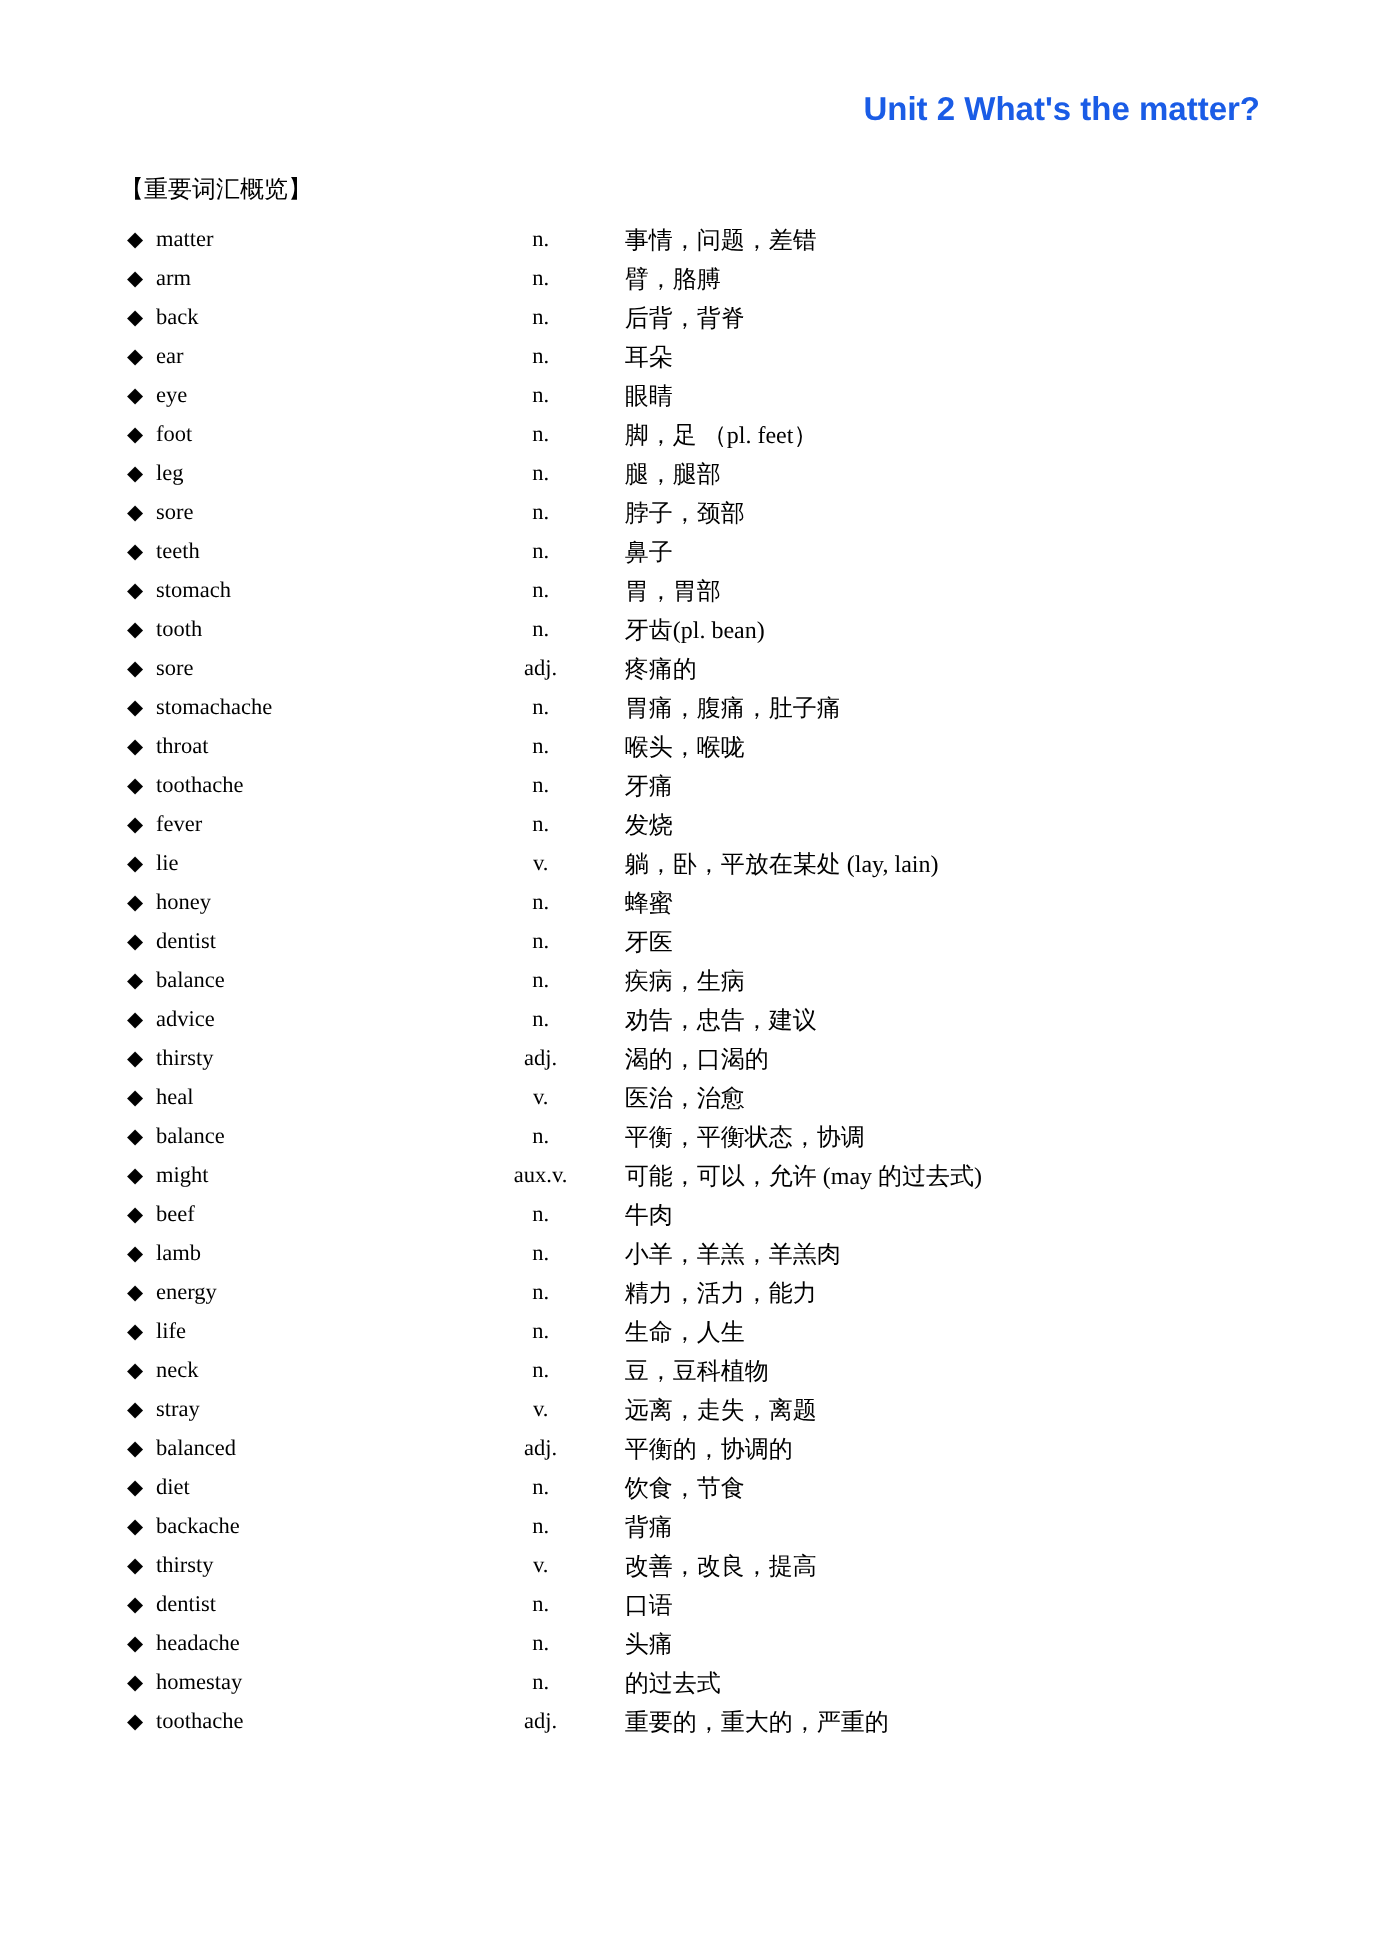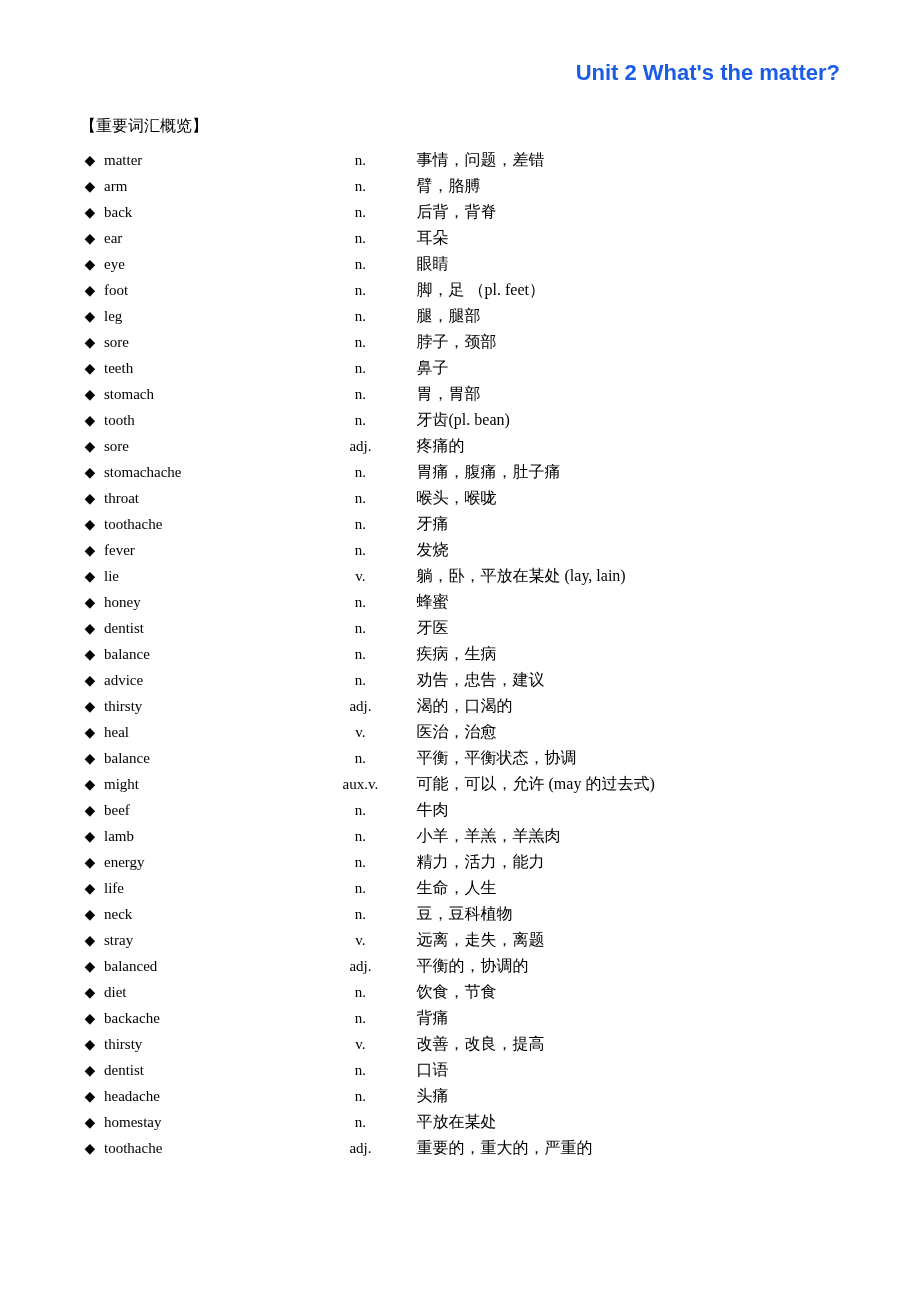--- a/index.html
+++ b/index.html
@@ -301,21 +301,21 @@
       <tr>
         <td class="diamond">◆</td>
         <td class="word">headache</td>
         <td class="pos">n.</td>
         <td class="meaning">头痛</td>
       </tr>
       <tr>
         <td class="diamond">◆</td>
         <td class="word">homestay</td>
         <td class="pos">n.</td>
-        <td class="meaning">平放在某处</td>
+        <td class="meaning">的过去式</td>
       </tr>
       <tr>
         <td class="diamond">◆</td>
         <td class="word">toothache</td>
         <td class="pos">adj.</td>
         <td class="meaning">重要的，重大的，严重的</td>
       </tr>
     </tbody>
 </table>
 

